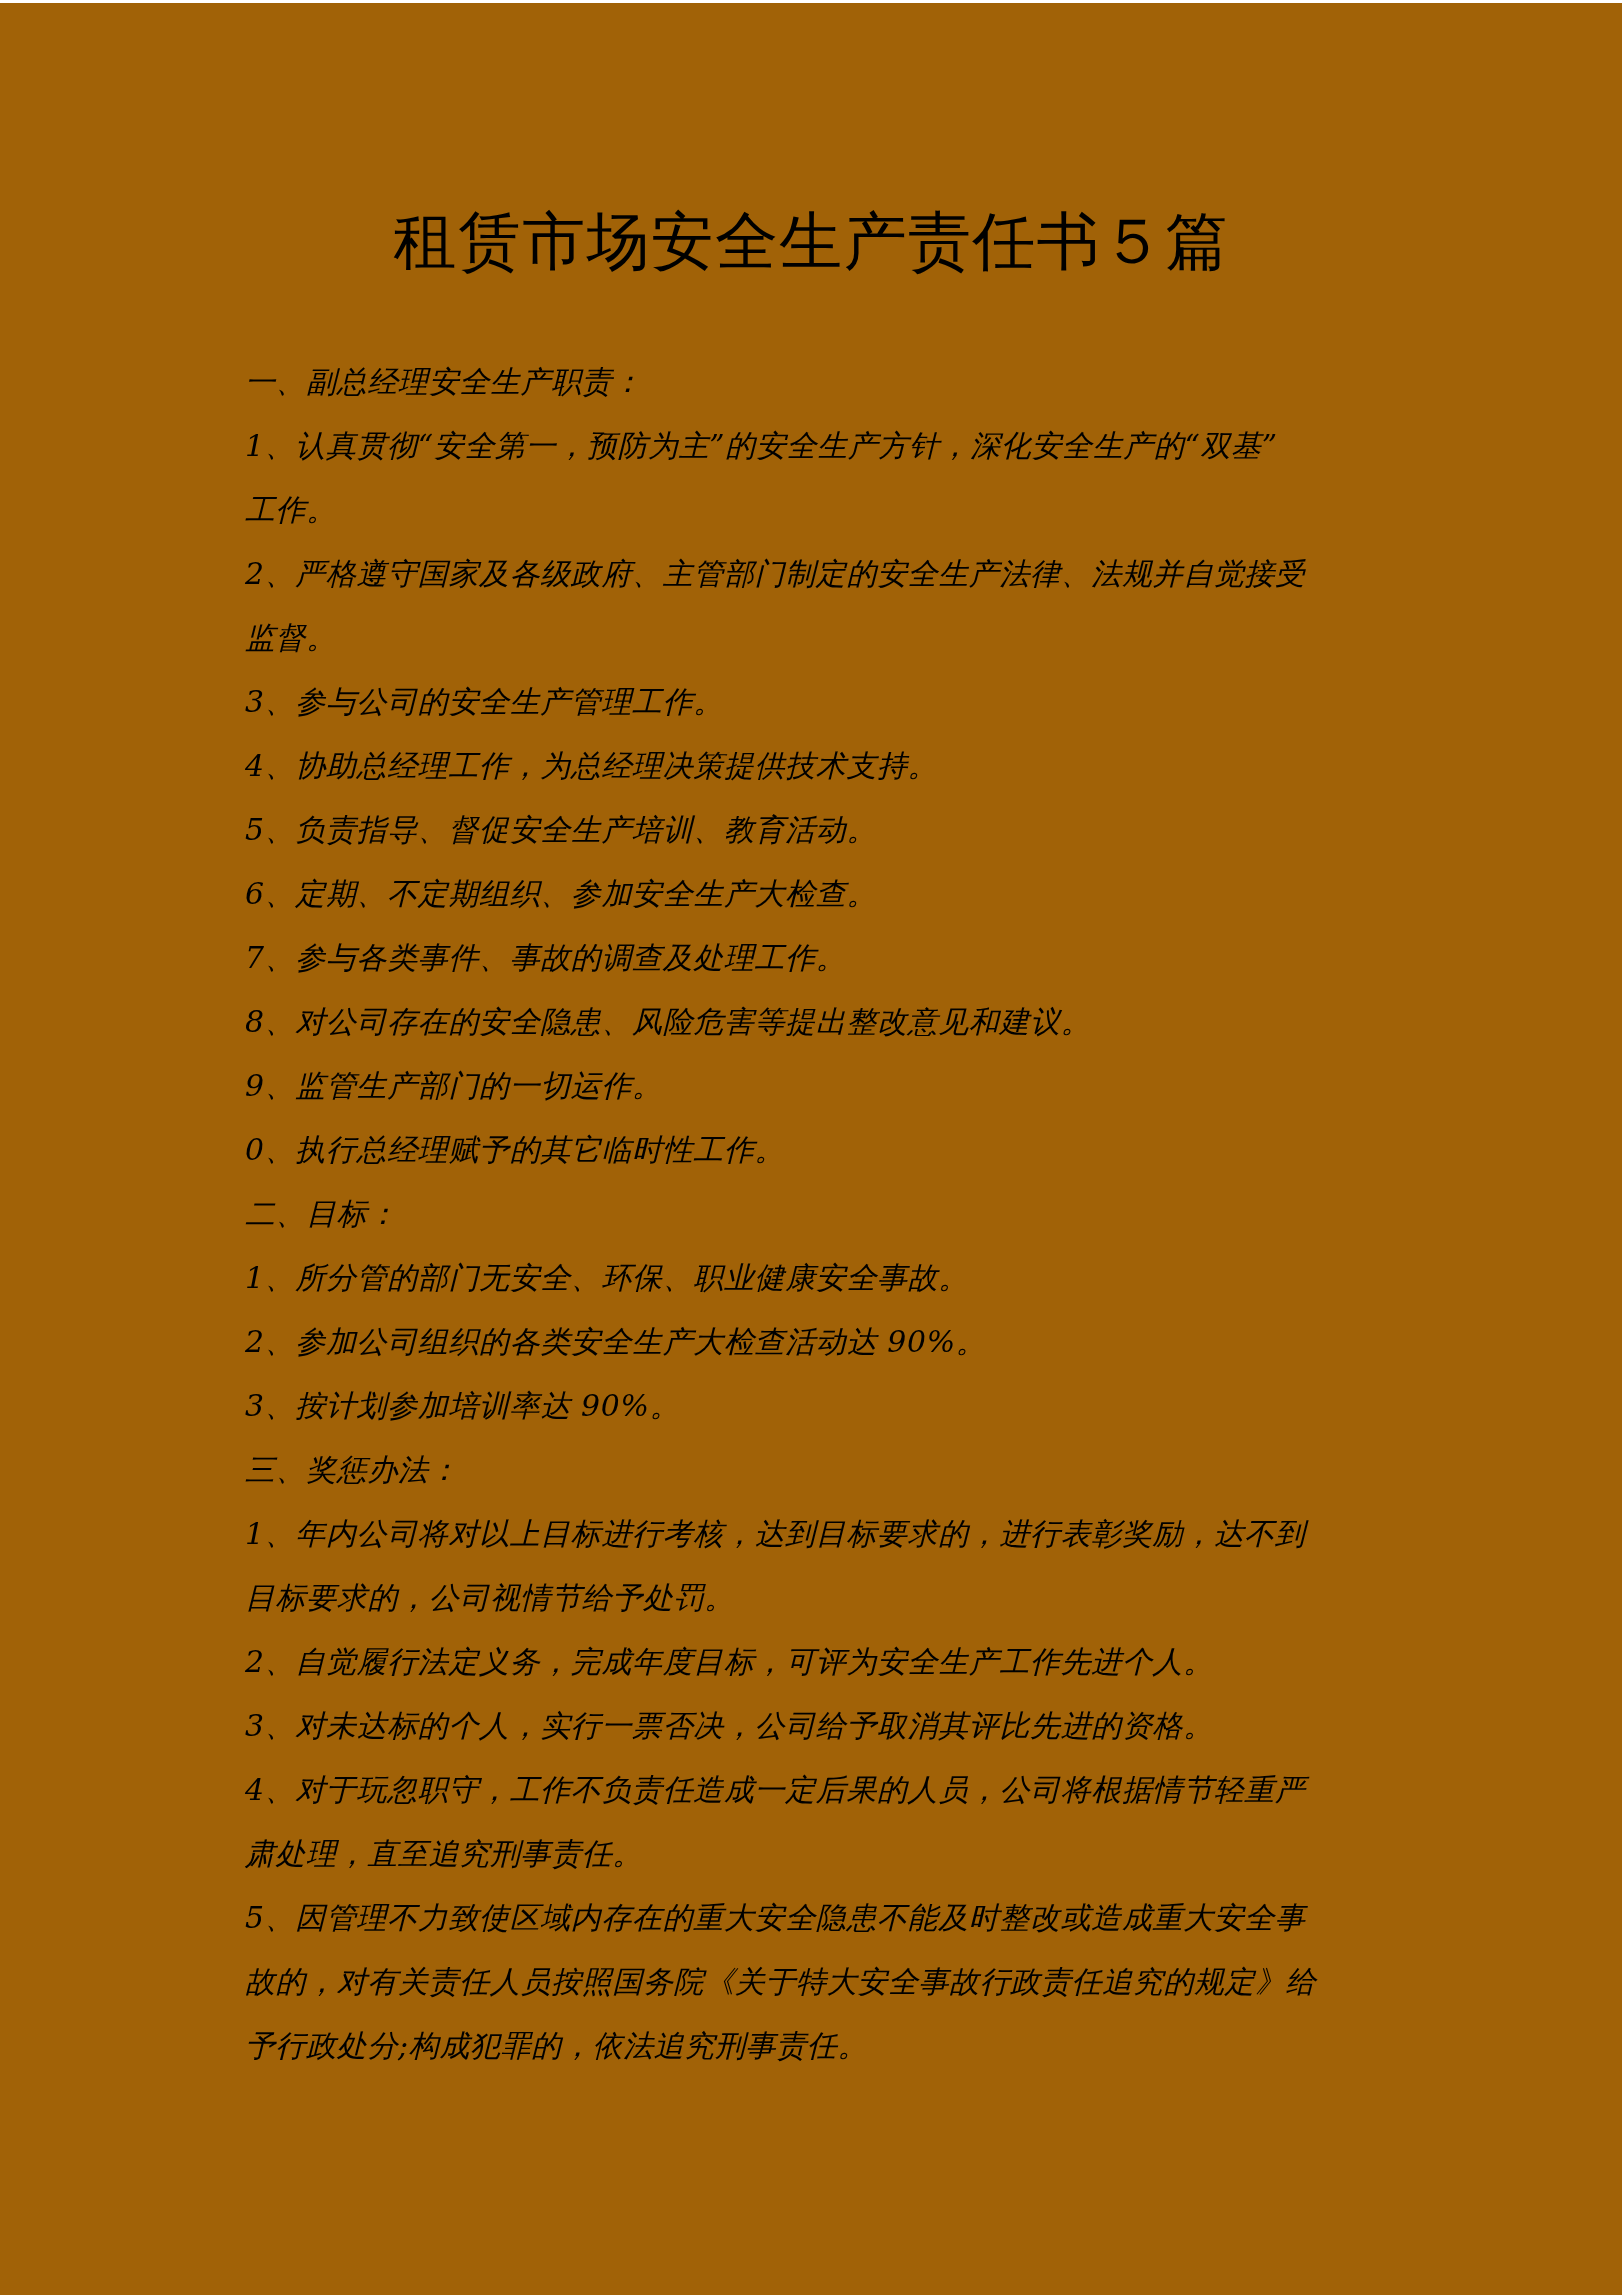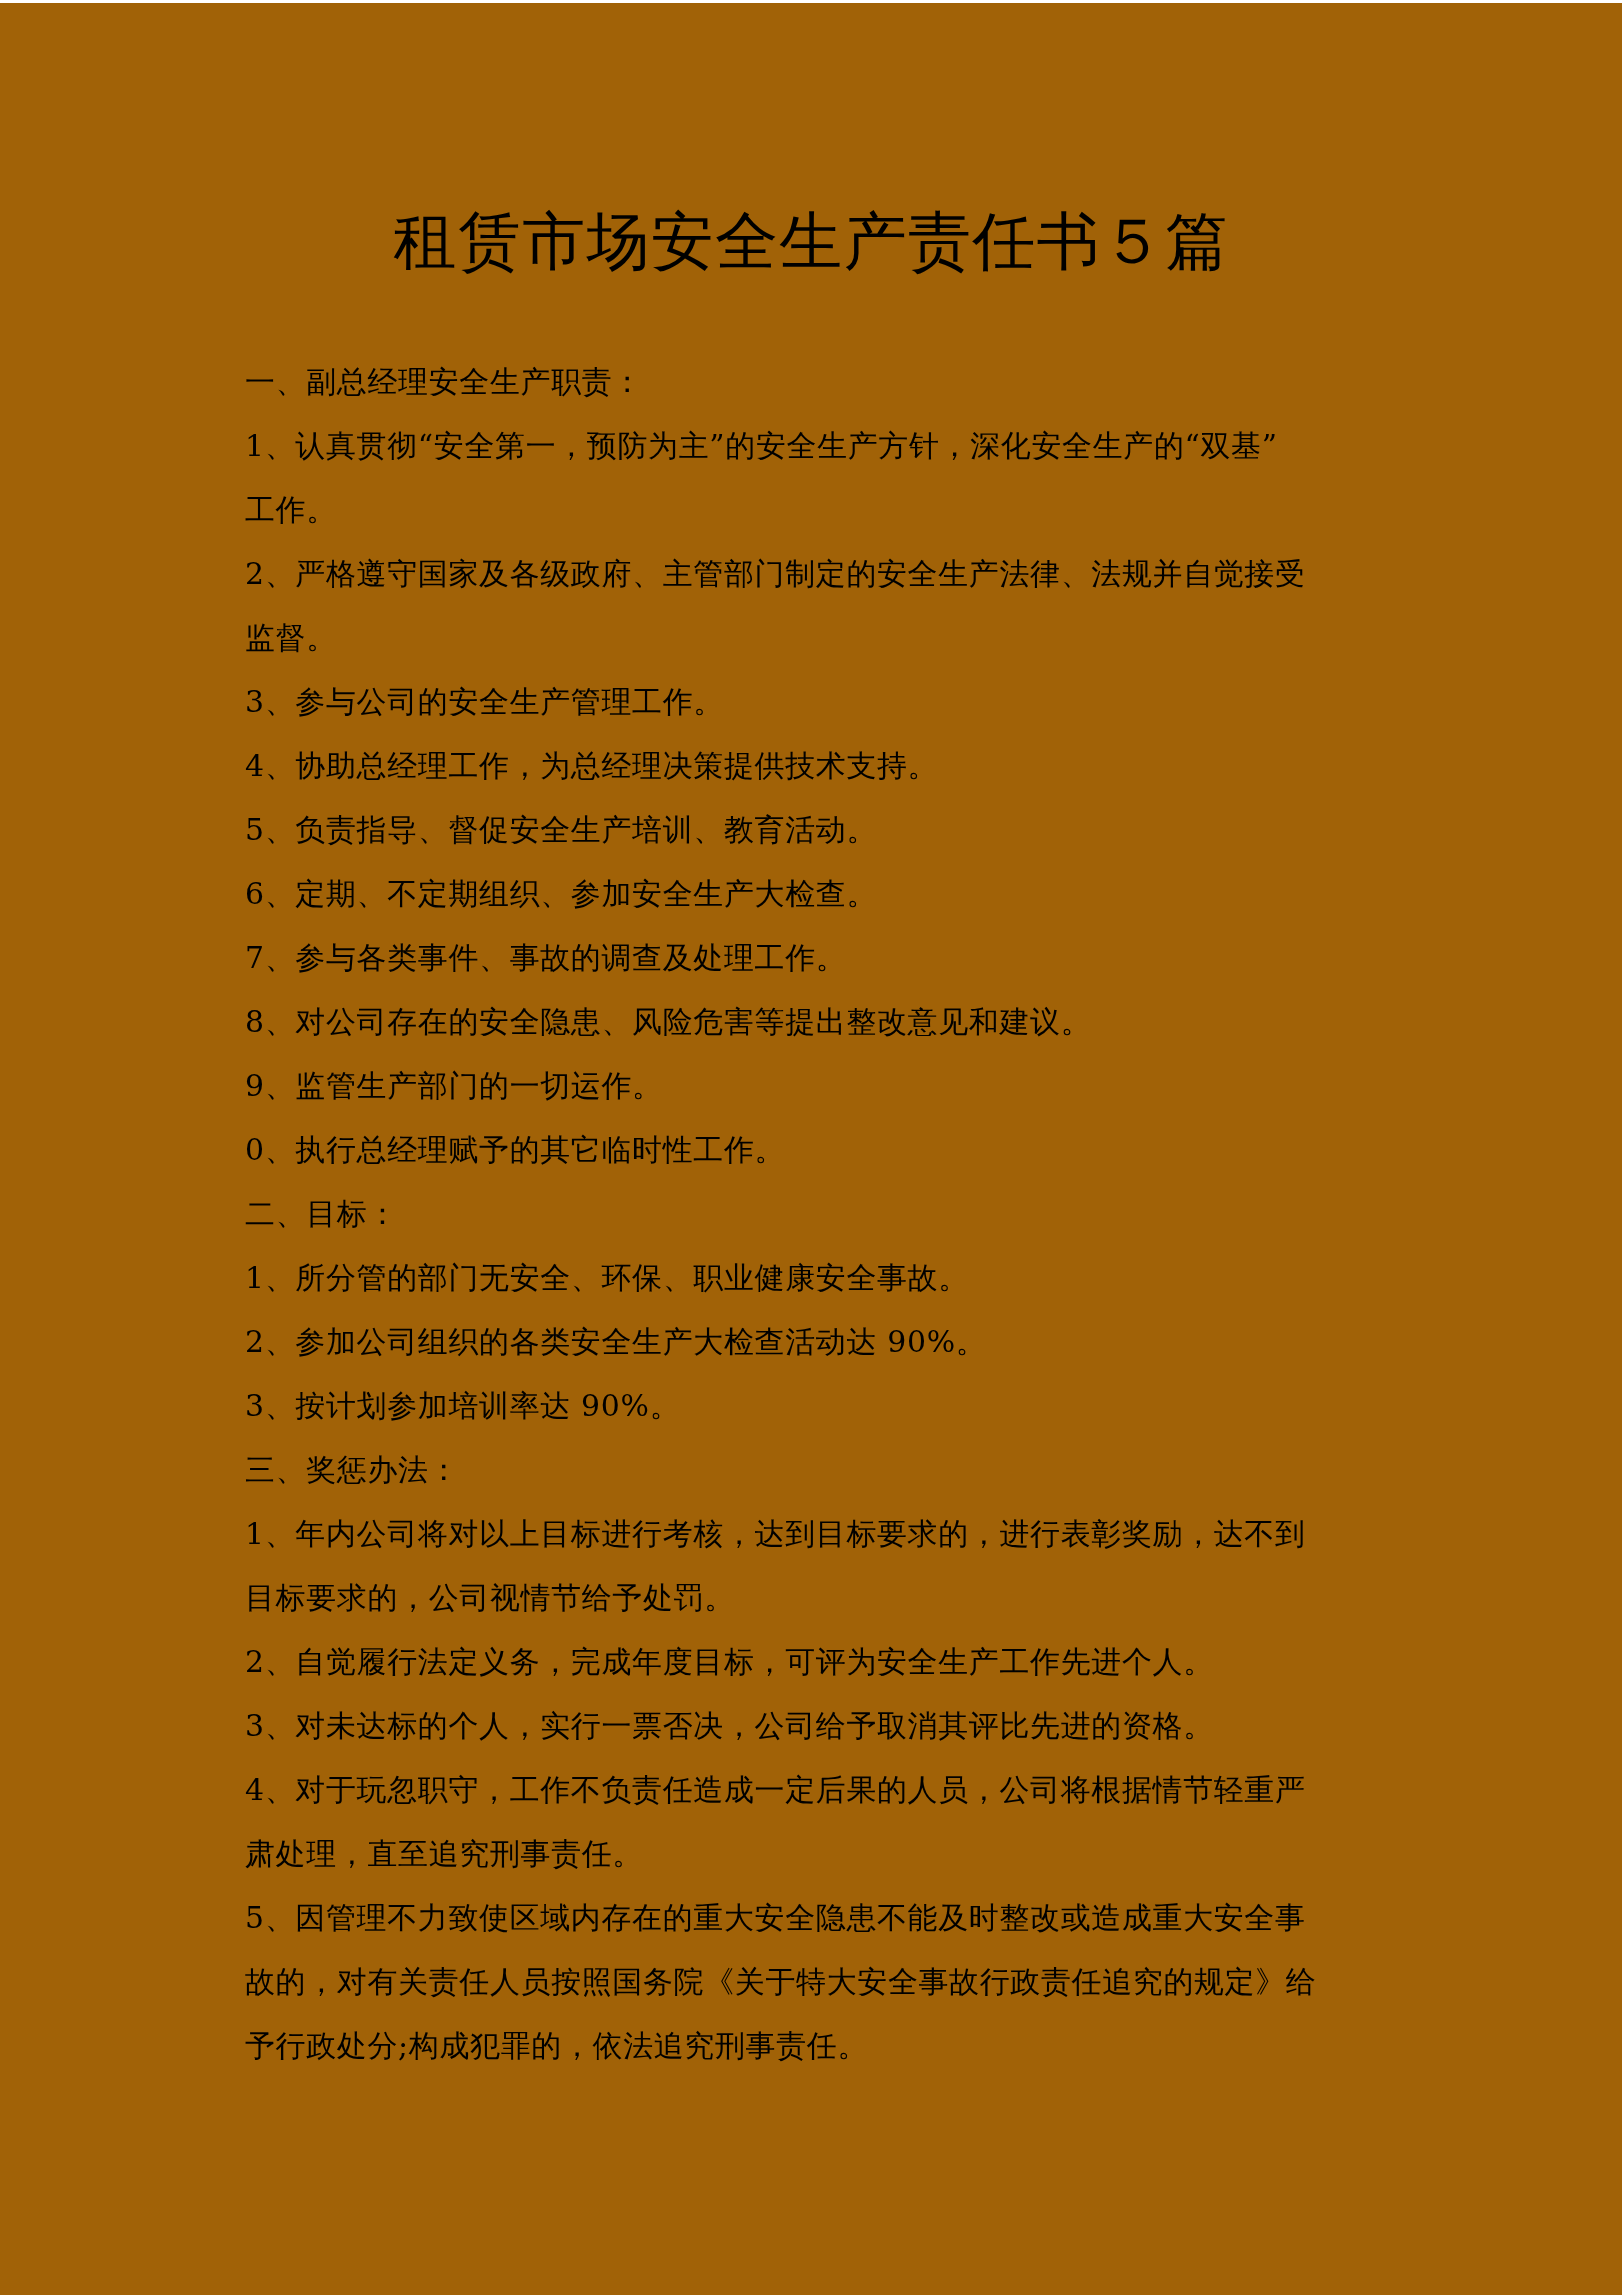--- a/index.html
+++ b/index.html
@@ -35,20 +35,21 @@
       margin: 0;
     }
     .body {
       position: absolute;
       left: 245px;
       top: 347px;
       width: 1158px;
       margin: 0;
       padding: 0;
       list-style: none;
+      font-style: italic;
     }
     .line {
       font-size: 30px;
       height: 64px;
       line-height: 64px;
       white-space: nowrap;
       letter-spacing: 0.7px;
       transform-origin: left center;
     }
   </style>

